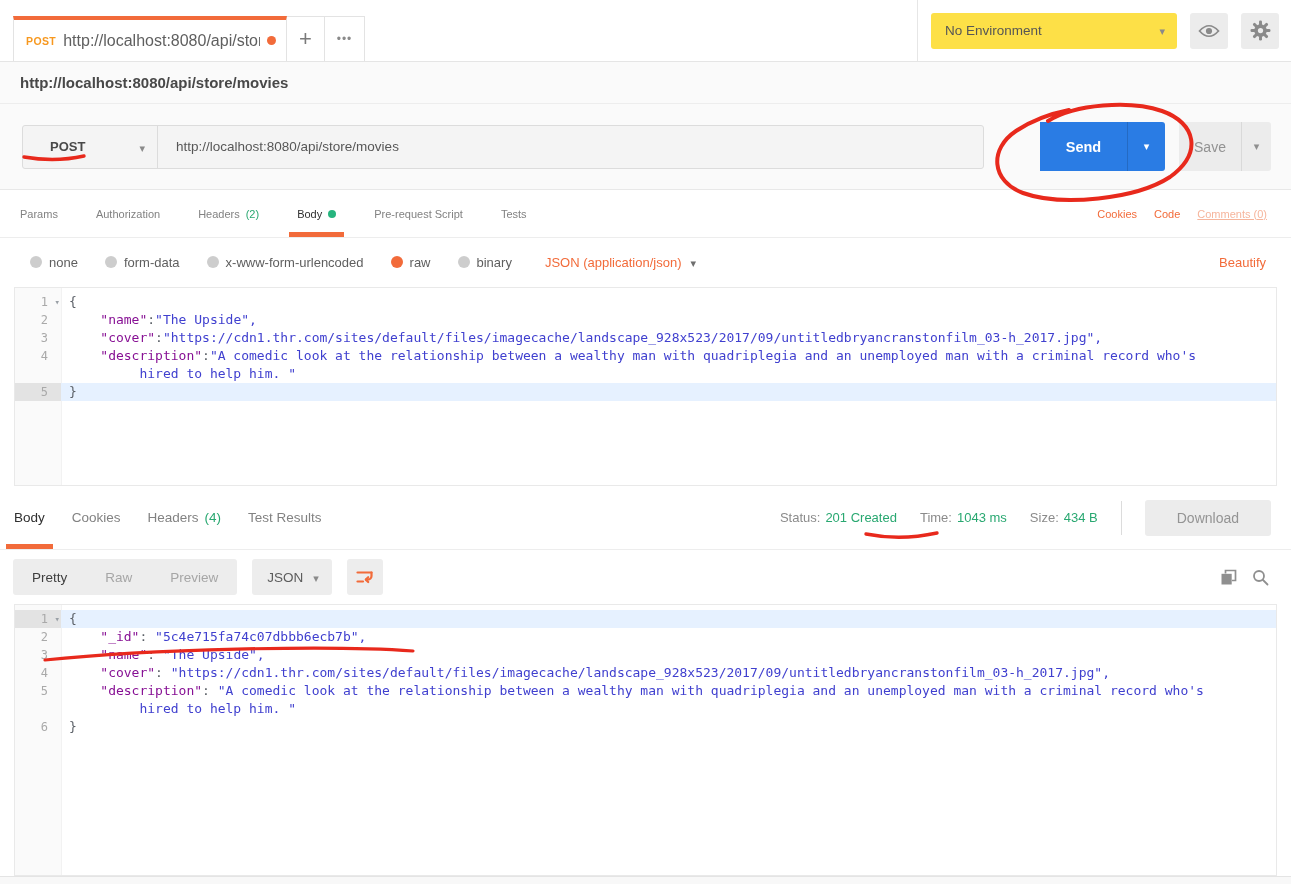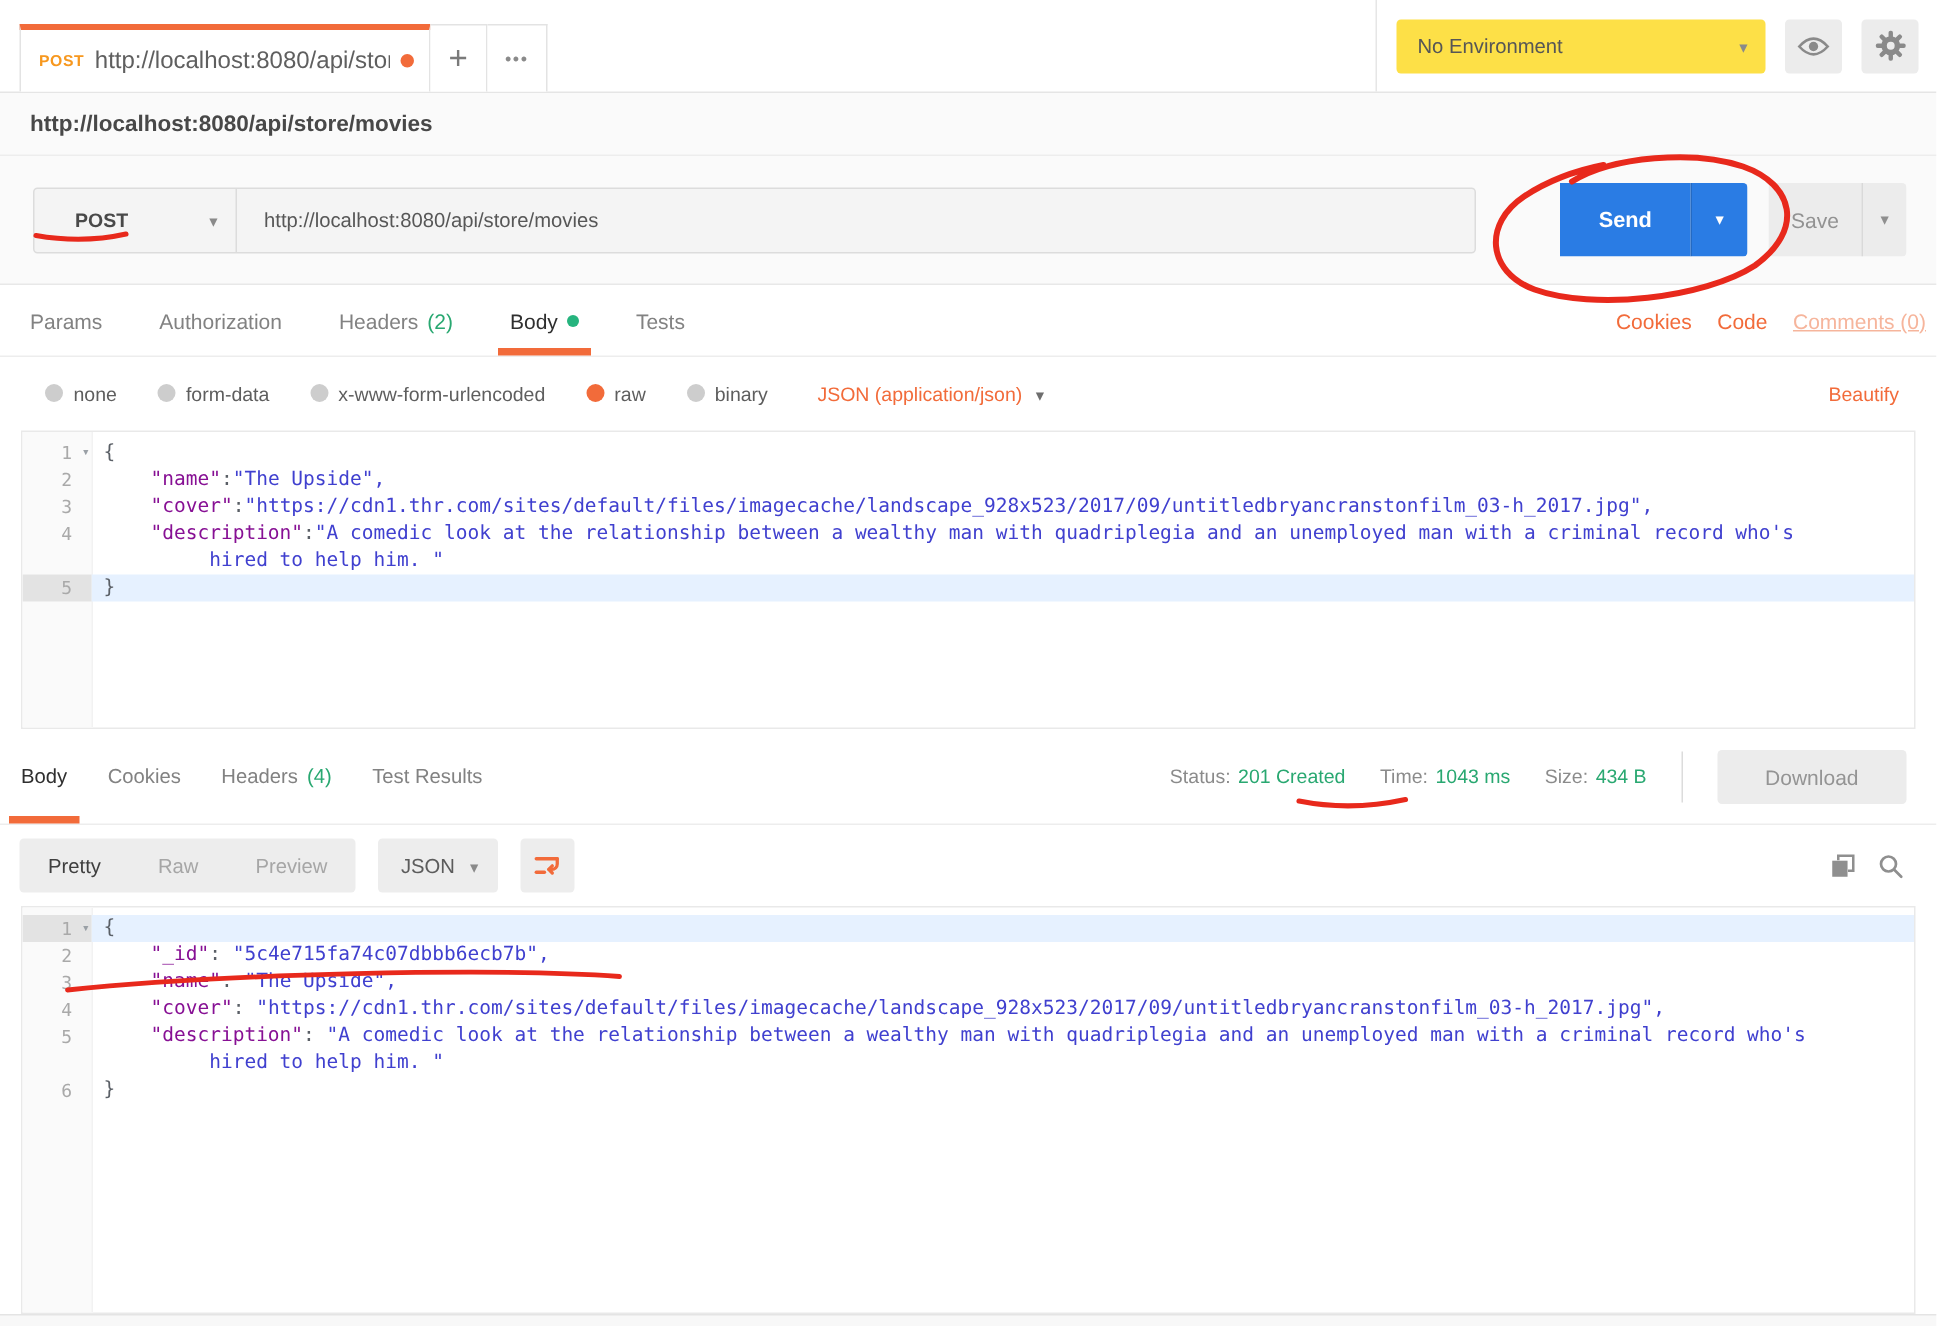--- a/index.html
+++ b/index.html
@@ -46,21 +46,21 @@
   .send-caret::after { content:"▾"; color:#fff; font-size:11px; }
   .save-split { margin-left:14px; height:49px; display:flex; border-radius:3px; overflow:hidden; flex:none; }
   .save-main { width:62px; background:#ececec; color:#929292; font-size:14px; display:flex; align-items:center;
     justify-content:center; cursor:pointer; }
   .save-caret { width:30px; background:#ececec; border-left:1px solid #d9d9d9; display:flex; align-items:center;
     justify-content:center; cursor:pointer; }
   .save-caret::after { content:"▾"; color:#8f8f8f; font-size:11px; }
 
   
   .req-tabs { height:48px; background:#fff; border-bottom:1px solid #ededed; display:flex; align-items:center;
-    padding:0 7px 0 20px; font-size:14px; }
+    padding:0 24px 0 20px; font-size:11px; }
   .rtab { color:#828282; margin-right:38px; position:relative; height:100%; display:flex; align-items:center; gap:6px;
     cursor:pointer; white-space:nowrap; }
   .rtab .cnt { color:#29a871; }
   .rtab.active { color:#2f2f2f; }
   .rtab.active::after { content:""; position:absolute; left:-8px; right:-8px; bottom:0; height:5px; background:#f26b3a; }
   .body-dot { width:8px; height:8px; border-radius:50%; background:#26b47e; }
   .rtabs-right { margin-left:auto; display:flex; gap:17px; align-items:center; }
   .link-orange { color:#f26b3a; cursor:pointer; }
   .link-faded { color:#f6b59c; cursor:pointer;text-decoration:underline; }
 
@@ -194,20 +194,21 @@
   <div class="rtab">Params</div>
   <div class="rtab">Authorization</div>
   <div class="rtab">
     <span>Headers</span>
     <span class="cnt">(2)</span>
   </div>
   <div class="rtab active">
     <span>Body</span>
     <span class="body-dot"></span>
   </div>
+  <div class="rtab">Pre-request Script</div>
   <div class="rtab">Tests</div>
   <div class="rtabs-right">
     <span class="link-orange">Cookies</span>
     <span class="link-orange">Code</span>
     <span class="link-faded">Comments (0)</span>
   </div>
 </div>
 
 <div class="body-type">
   <div class="radio">

